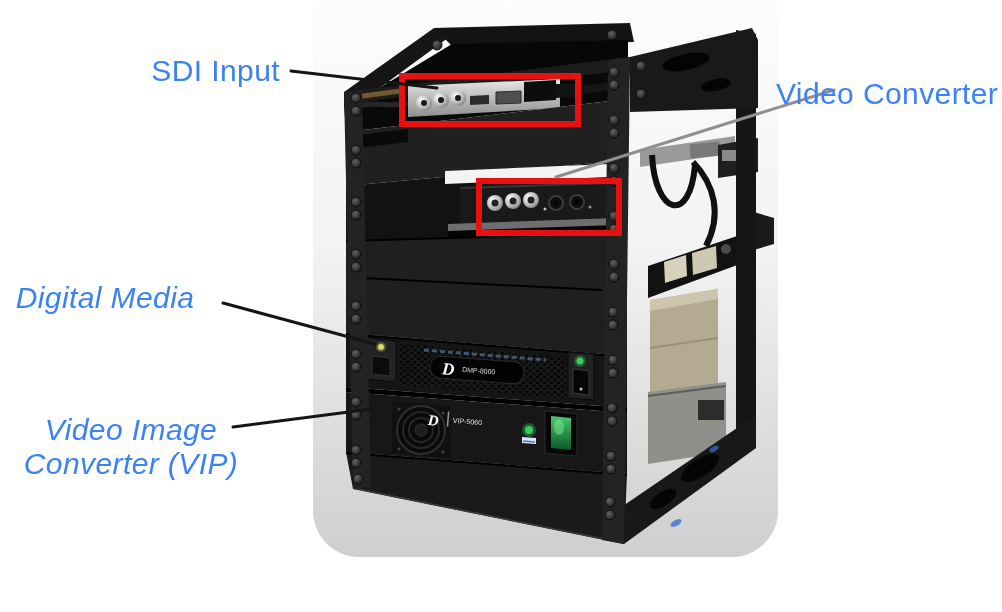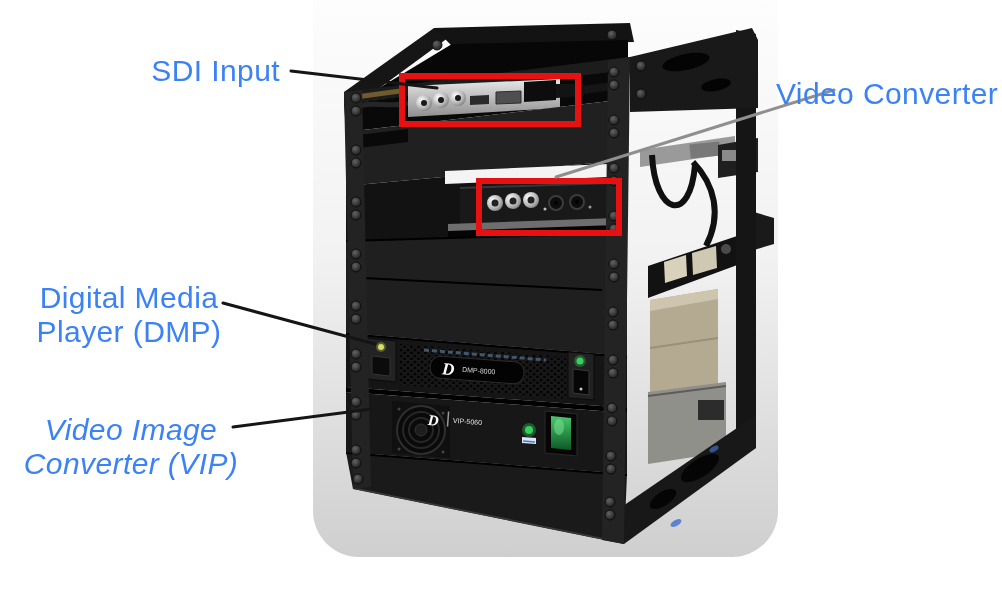--- a/index.html
+++ b/index.html
@@ -281,23 +281,22 @@
       <line x1="834" y1="90" x2="556" y2="177" stroke="#8f8f8f" stroke-width="3"></line>
       <line x1="223" y1="303" x2="375" y2="344" stroke="#151515" stroke-width="3"></line>
       <line x1="233" y1="427" x2="372" y2="409" stroke="#151515" stroke-width="3"></line>
     </g>
   </svg>
 
   <div class="label right" style="left:100px;top:53px;width:180px;">SDI Input</div>
 
   <div class="label" style="left:776px;top:52px;margin-top:24px;">Video Converter</div>
 
-  <div class="label two-line" style="left:26px;top:281px;width:206px;">
+  <div class="label two-line" style="left:2px;top:281px;width:206px;font-style:italic;">
     <span>Digital Media</span><br>
-    <span>Player (DMP)</span>
   </div>
 
   <div class="label two-line" style="left:22px;top:413px;width:218px;font-style:italic;">
     <span>Video Image</span><br>
     <span>Converter (VIP)</span>
   </div>
 
 </div>
 
 </body></html>

